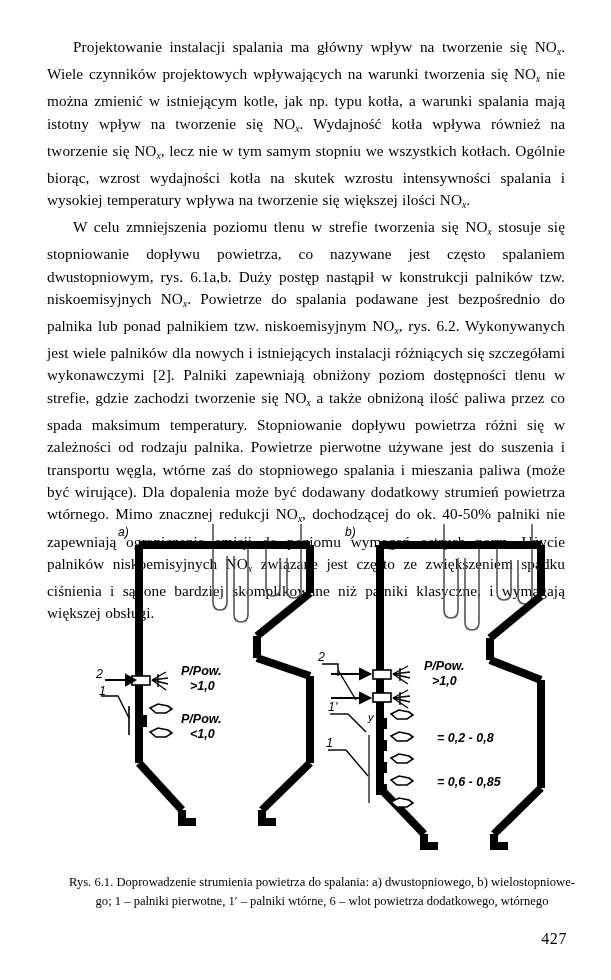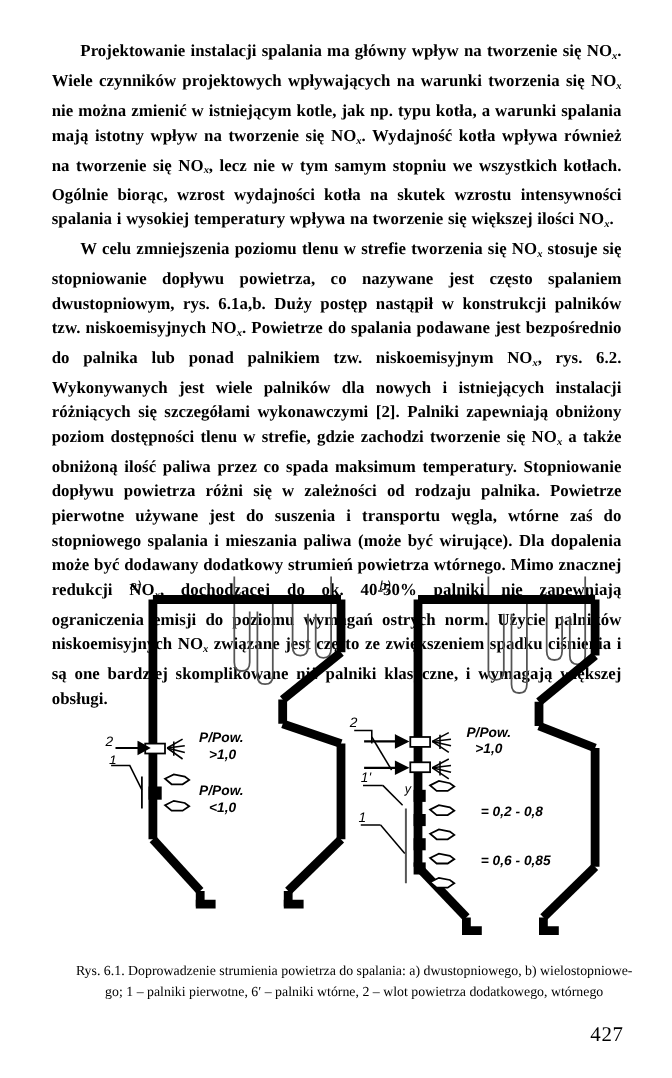--- a/index.html
+++ b/index.html
@@ -33,21 +33,21 @@
   }
   .para {
     margin: 0;
     font-size: 15.3px;
     line-height: 22.4px;
     text-align: justify;
     text-justify: inter-word;
     letter-spacing: 0.05px;
     word-spacing: 0.4px;
   }
-  .para.indent { text-indent: 26px; font-weight: bold; }
+  .para.indent { text-indent: 26px; }
 
   sub.nox {
     font-size: 0.62em;
     vertical-align: -0.28em;
     font-style: italic;
     letter-spacing: 0;
   }
 
   
   .figure {
@@ -67,21 +67,21 @@
     font-size: 12.6px;
     line-height: 19px;
     text-align: center;
   }
   .caption .l2 { display: block; }
 
   .pageno {
     position: absolute;
     right: 44px;
     top: 930px;
-    font-size: 19px;
+    font-size: 16px;
     letter-spacing: 0.6px;
   }
 </style>
 </head>
 <body>
 
 <div class="page">
 
   <div class="textcol">
     <p class="para indent" id="p1">Projektowanie instalacji spalania ma główny wpływ na tworzenie się NO<sub class="nox">x</sub>. Wiele czynników projektowych wpływających na warunki tworzenia się NO<sub class="nox">x</sub> nie można zmienić w istniejącym kotle, jak np. typu kotła, a warunki spalania mają istotny wpływ na tworzenie się NO<sub class="nox">x</sub>. Wydajność kotła wpływa również na tworzenie się NO<sub class="nox">x</sub>, lecz nie w tym samym stopniu we wszystkich kotłach. Ogólnie biorąc, wzrost wydajności kotła na skutek wzrostu intensywności spalania i wysokiej temperatury wpływa na tworzenie się większej ilości NO<sub class="nox">x</sub>.</p>
@@ -255,18 +255,18 @@
         <text x="432" y="167" font-family="Liberation Sans, sans-serif" font-size="12.5" font-style="italic" font-weight="bold" fill="#000" id="b-r1l2">&gt;1,0</text>
 
         <text x="437" y="224" font-family="Liberation Sans, sans-serif" font-size="12.5" font-style="italic" font-weight="bold" fill="#000" id="b-vu">= 0,2 - 0,8</text>
         <text x="437" y="268" font-family="Liberation Sans, sans-serif" font-size="12.5" font-style="italic" font-weight="bold" fill="#000" id="b-vl">= 0,6 - 0,85</text>
       </g>
     </svg>
   </div>
 
   <div class="caption">
     <span class="l1">Rys. 6.1. Doprowadzenie strumienia powietrza do spalania: a) dwustopniowego, b) wielostopniowe-</span>
-    <span class="l2">go; 1 – palniki pierwotne, 6′ – palniki wtórne, 2 – wlot powietrza dodatkowego, wtórnego</span>
+    <span class="l2">go; 1 – palniki pierwotne, 1′ – palniki wtórne, 6 – wlot powietrza dodatkowego, wtórnego</span>
   </div>
 
   <div class="pageno">427</div>
 
 </div>
 
 </body></html>

